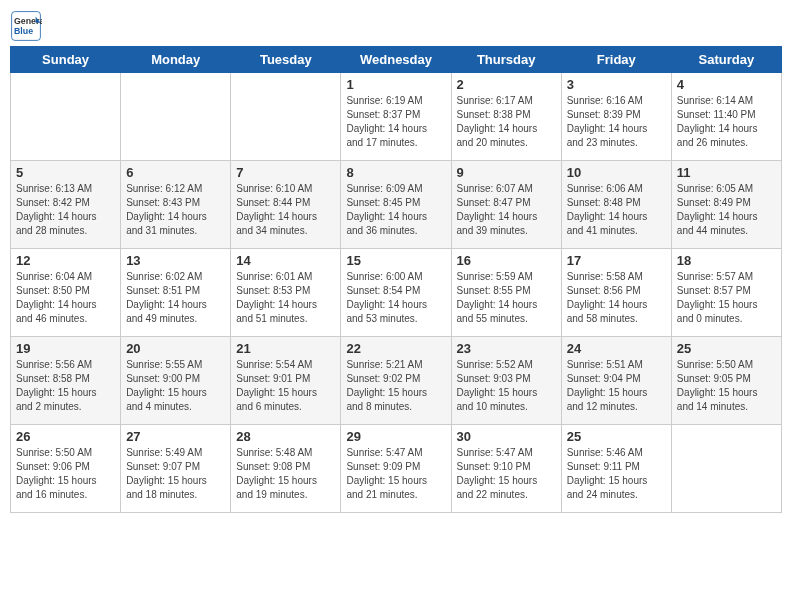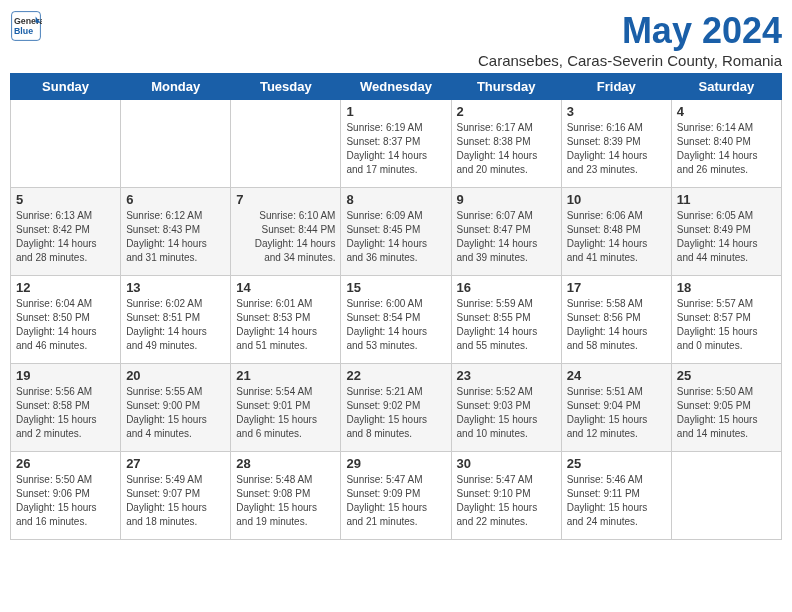--- a/index.html
+++ b/index.html
@@ -85,24 +85,20 @@
 
 <div class="header">
   <div class="logo">
     <svg class="logo-icon" viewBox="0 0 40 40">
       <rect x="2" y="2" width="36" height="36" rx="4" fill="#fff" stroke="#1a5fa8" stroke-width="1"></rect>
       <text x="5" y="18" font-size="11" font-weight="bold" fill="#333" font-family="Arial">General</text>
       <text x="5" y="30" font-size="11" font-weight="bold" fill="#1a5fa8" font-family="Arial">Blue</text>
       <polygon points="32,8 38,16 32,16" fill="#1a5fa8"></polygon>
     </svg>
   </div>
-  <div class="title-area">
-    <div class="month-title">May 2024</div>
-    <div class="subtitle">Caransebes, Caras-Severin County, Romania</div>
-  </div>
 </div>
 
 <table>
   <thead>
     <tr>
     <th>Sunday</th>
         <th>Monday</th>
         <th>Tuesday</th>
         <th>Wednesday</th>
         <th>Thursday</th>
@@ -132,21 +128,21 @@
         <td>
           <span class="day-num">3</span>
           <div class="day-info" style="white-space: pre-line;">Sunrise: 6:16 AM
 Sunset: 8:39 PM
 Daylight: 14 hours
 and 23 minutes.</div>
         </td>
         <td>
           <span class="day-num">4</span>
           <div class="day-info" style="white-space: pre-line;">Sunrise: 6:14 AM
-Sunset: 8:40 PM
+Sunset: 11:40 PM
 Daylight: 14 hours
 and 26 minutes.</div>
         </td>
       </tr>
       <tr>
         <td>
           <span class="day-num">5</span>
           <div class="day-info" style="white-space: pre-line;">Sunrise: 6:13 AM
 Sunset: 8:42 PM
 Daylight: 14 hours
@@ -154,21 +150,21 @@
         </td>
         <td>
           <span class="day-num">6</span>
           <div class="day-info" style="white-space: pre-line;">Sunrise: 6:12 AM
 Sunset: 8:43 PM
 Daylight: 14 hours
 and 31 minutes.</div>
         </td>
         <td>
           <span class="day-num">7</span>
-          <div class="day-info" style="white-space: pre-line; text-align: right;">Sunrise: 6:10 AM
+          <div class="day-info" style="white-space: pre-line;">Sunrise: 6:10 AM
 Sunset: 8:44 PM
 Daylight: 14 hours
 and 34 minutes.</div>
         </td>
         <td>
           <span class="day-num">8</span>
           <div class="day-info" style="white-space: pre-line;">Sunrise: 6:09 AM
 Sunset: 8:45 PM
 Daylight: 14 hours
 and 36 minutes.</div>

